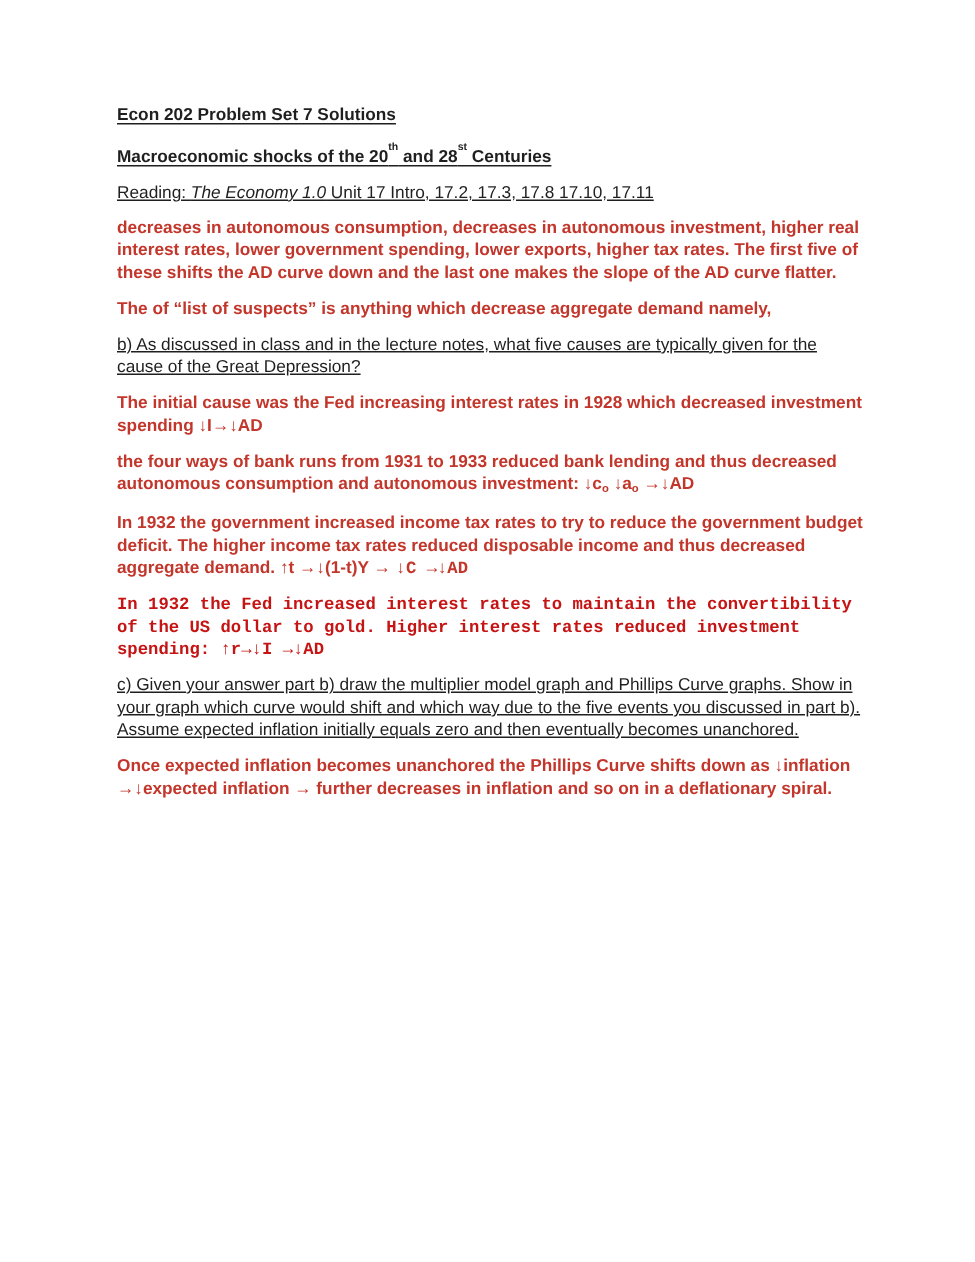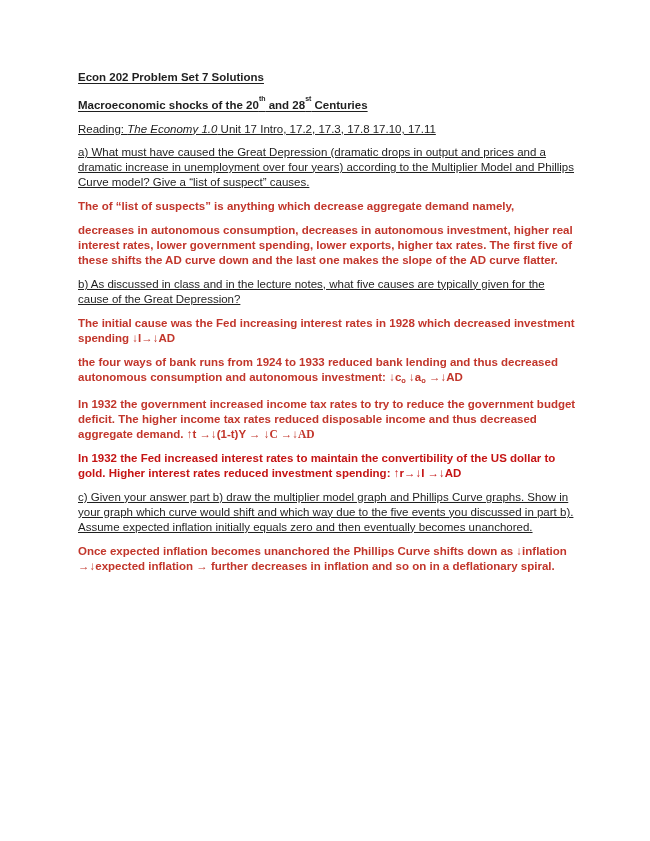--- a/index.html
+++ b/index.html
@@ -22,22 +22,22 @@
     overflow:hidden;
   }
   p{margin:0 0 9px 0;}
   .h{
     font-weight:bold;
     text-decoration:underline;
     text-underline-offset:2px;
   }
   .body-par{font-weight:normal;color:var(--body-text);text-decoration:underline;}
   .red{color:var(--red-sans);font-weight:bold;}
-  .serif{font-family:Liberation Sans, sans-serif;color:var(--red-serif);}
-  .red .serif-run{font-family:Liberation Serif, serif;}
+  .serif{font-family:Liberation Mono, monospace;color:var(--red-serif);}
+  .red .serif-run{font-family:Liberation Mono, monospace;}
   .italic{font-style:italic;}
   .sup{
     font-size:7px;
     vertical-align:super;
     position:relative;
     top:-3px;
   }
   .sub{
     font-size:7.5px;
     vertical-align:-2px;
@@ -56,44 +56,41 @@
 
   <p class="h">
     <span>Macroeconomic shocks of the 20</span><span class="sup">th</span><span> and 28</span><span class="sup">st</span><span> Centuries</span>
   </p>
 
   <p class="body-par reading">
     <span>Reading:  </span><span class="italic">The Economy 1.0</span><span> Unit 17 Intro, 17.2, 17.3, 17.8 17.10, 17.11</span>
   </p>
 
 
-  <p class="body-par">
-    <span>a) What must have caused the Great Depression (dramatic drops in output and prices and a dramatic increase in unemployment over four years) according to the Multiplier Model and Phillips Curve model? Give a “list of suspect” causes.</span>
-  </p>
 
 
   <p class="red">
-    <span>The of “list of suspects” is anything which decrease aggregate demand namely,</span>
+    <span>decreases in autonomous consumption, decreases in autonomous investment, higher real interest rates, lower government spending, lower exports, higher tax rates. The first five of these shifts the AD curve down and the last one makes the slope of the AD curve flatter.</span>
   </p>
 
   <p class="red">
-    <span>decreases in autonomous consumption, decreases in autonomous investment, higher real interest rates, lower government spending, lower exports, higher tax rates. The first five of these shifts the AD curve down and the last one makes the slope of the AD curve flatter.</span>
+    <span>The of “list of suspects” is anything which decrease aggregate demand namely,</span>
   </p>
 
   <p class="body-par">
     <span>b) As discussed in class and in the lecture notes, what five causes are typically given for the cause of the Great Depression?</span>
   </p>
 
   <p class="red">
     <span>The initial cause was the Fed increasing interest rates in 1928 which decreased investment spending ↓I→↓AD</span>
   </p>
 
 
   <p class="red">
-    <span>the four ways of bank runs from 1924 to 1933 reduced bank lending and thus decreased autonomous consumption and autonomous investment: ↓c</span><span class="sub">o</span><span> ↓a</span><span class="sub">o</span><span> →↓AD</span>
+    <span>the four ways of bank runs from 1931 to 1933 reduced bank lending and thus decreased autonomous consumption and autonomous investment: ↓c</span><span class="sub">o</span><span> ↓a</span><span class="sub">o</span><span> →↓AD</span>
   </p>
 
   <p class="red">
     <span>In 1932 the government increased income tax rates to try to reduce the government budget deficit. The higher income tax rates reduced disposable income and thus decreased aggregate demand. ↑t →↓(1-t)Y → </span><span class="serif-run">↓C →↓AD</span>
   </p>
 
   <p class="red serif">
     <span>In 1932 the Fed increased interest rates to maintain the convertibility of the US dollar to gold. Higher interest rates reduced investment spending: ↑r→↓I →↓AD</span>
   </p>
 

